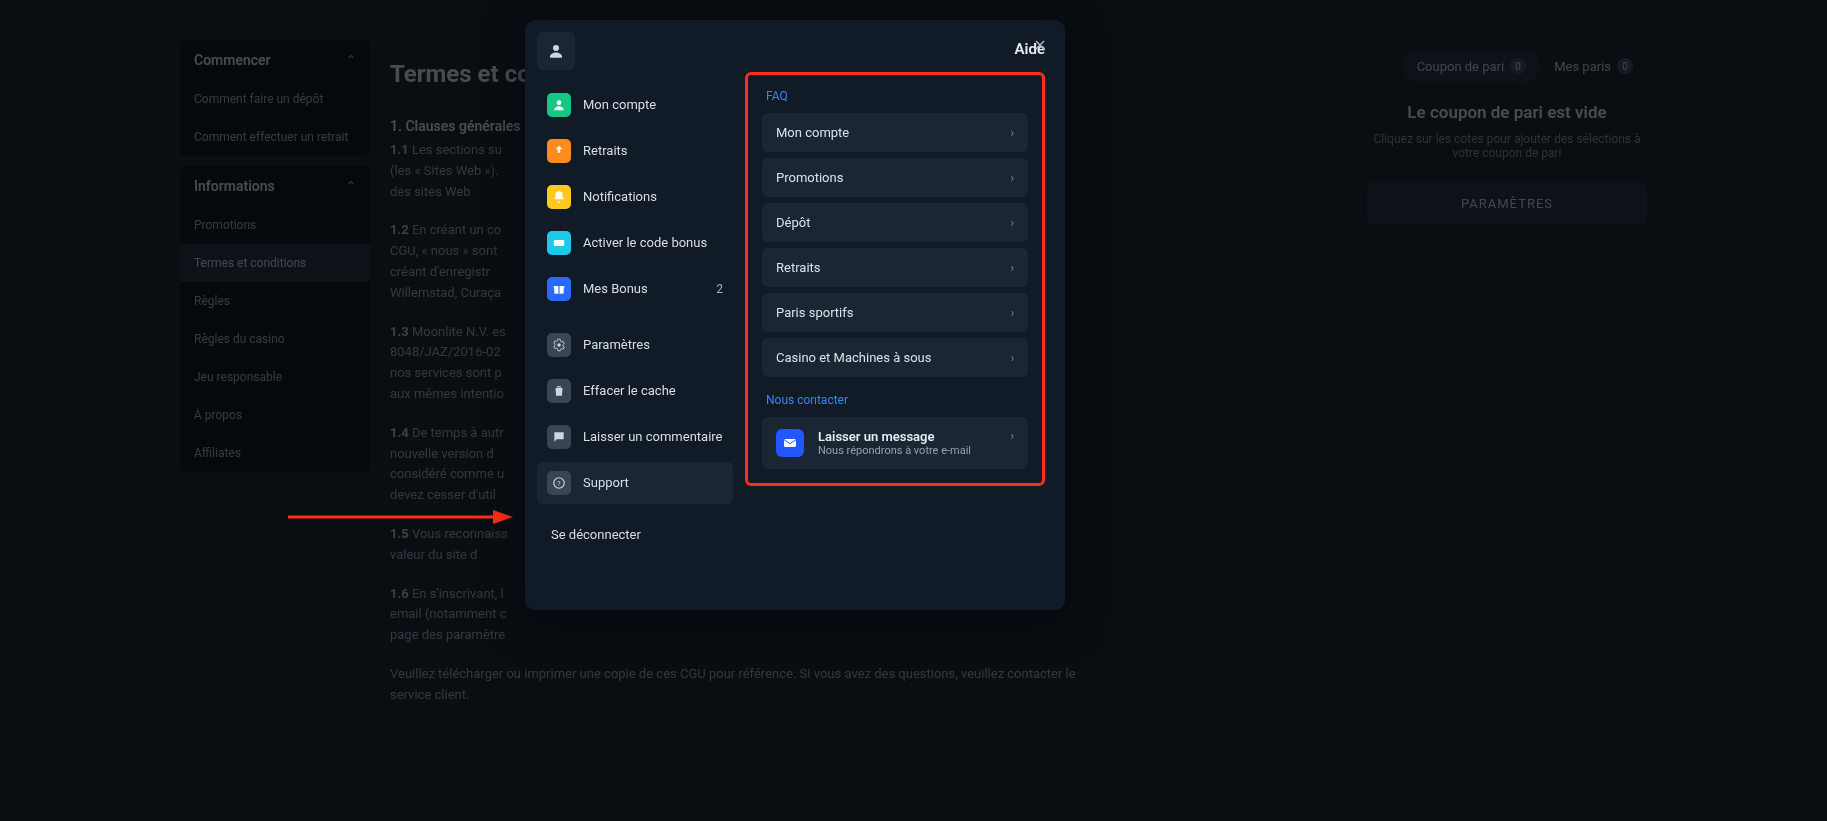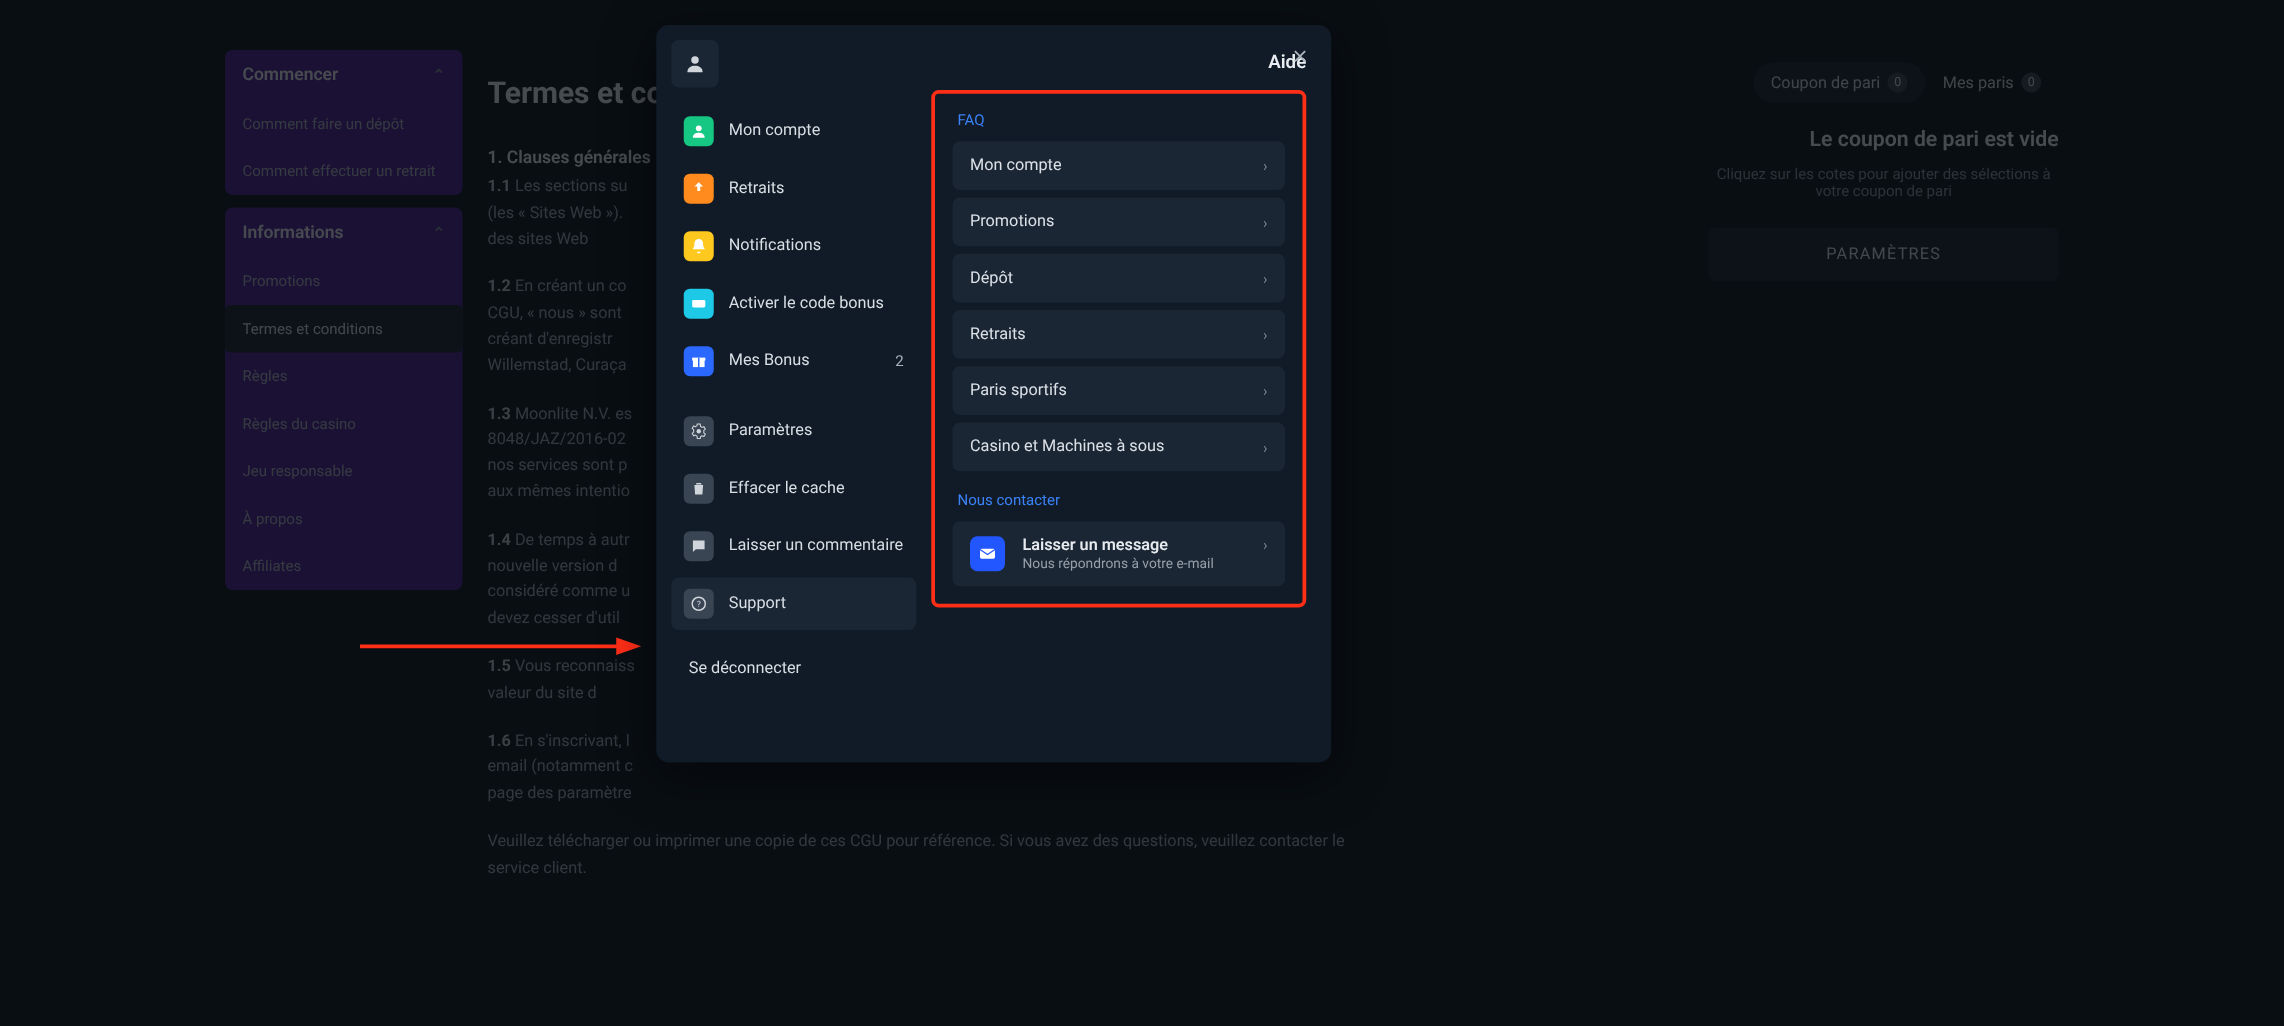--- a/index.html
+++ b/index.html
@@ -1,33 +1,33 @@
 <!DOCTYPE html>
 <html><head>
 <meta charset="utf-8">
 <style>
   * { box-sizing: border-box; margin: 0; padding: 0; }
   html, body { width: 1827px; height: 821px; overflow: hidden; background:#0c1319; font-family: -apple-system, BlinkMacSystemFont, "Segoe UI", Roboto, Arial, sans-serif; color:#c7cdd3; }
   .page { position: relative; width:100%; height:100%; padding-top:20px; }
   .dim-overlay { position:absolute; inset:0; background:rgba(8,12,17,0.72); pointer-events:none; }
   .bg-content { position:relative; width:100%; height:100%; display:flex; padding:0 180px; gap:20px; }
   .sidebar { width:190px; padding-top:20px; }
-  .side-section { background:#4c1d95; border-radius:6px; margin-bottom:10px; }
+  .side-section { background:#000000; border-radius:6px; margin-bottom:10px; }
   .side-header { display:flex; justify-content:space-between; align-items:center; padding:12px 14px; color:#e5eaef; font-weight:600; font-size:14px; }
   .side-item { padding:12px 14px; font-size:12px; color:#a8b1ba; border-radius:4px; }
   .side-item.active { background:#1a2330; color:#d9dfe5; }
   .main { flex:1; padding-top:40px; }
   .main h1 { color:#e7ebef; font-size:24px; margin-bottom:24px; font-weight:700;}
   .term { font-size:13px; line-height:1.6; color:#9ea7b0; margin-bottom:18px; max-width:700px;}
   .term .num { font-weight:700; color:#bec5cc; }
   .rightcol { width:280px; padding-top:30px; }
   .coupon-tabs { display:flex; margin-bottom:20px; justify-content:flex-end;}
   .ctab { background:#1a2330; padding:8px 14px; border-radius:18px; font-size:13px; display:flex; align-items:center; gap:6px; color:#cfd5db;}
   .ctab .badge { background:#3a434e; color:#d7dde3; width:16px; height:16px; border-radius:8px; font-size:10px; display:flex; align-items:center; justify-content:center;}
-  .empty-title { text-align:right; font-size:17px; color:#e7ebef; font-weight:600; margin-bottom:10px;}
+  .empty-title { text-align:center; font-size:17px; color:#e7ebef; font-weight:600; margin-bottom:10px;}
   .empty-sub { text-align:center; font-size:12px; color:#8a929b; margin-bottom:22px;}
   .param-btn { display:block; width:100%; text-align:center; padding:14px; background:#1a2330; border-radius:6px; letter-spacing:1px; font-size:13px; color:#d9dfe5;}
   
   .modal { position:absolute; left:525px; top:20px; width:540px; height:590px; background:#111b27; border-radius:10px; display:flex; box-shadow:0 10px 40px rgba(0,0,0,0.5); }
   .modal-left { width:220px; padding:12px; display:flex; flex-direction:column; gap:4px; }
   .avatar-btn { width:38px; height:38px; border-radius:6px; background:#1a2634; display:flex; align-items:center; justify-content:center; margin-bottom:10px; }
   .menu-item { display:flex; align-items:center; gap:12px; padding:9px 10px; border-radius:6px; font-size:13px; color:#d8dee4; cursor:pointer; }
   .menu-item.active { background:#1a2634; }
   .menu-item .micon { width:24px; height:24px; border-radius:5px; display:flex; align-items:center; justify-content:center; flex-shrink:0;}
   .menu-item .label { flex:1; line-height:1.2; }

